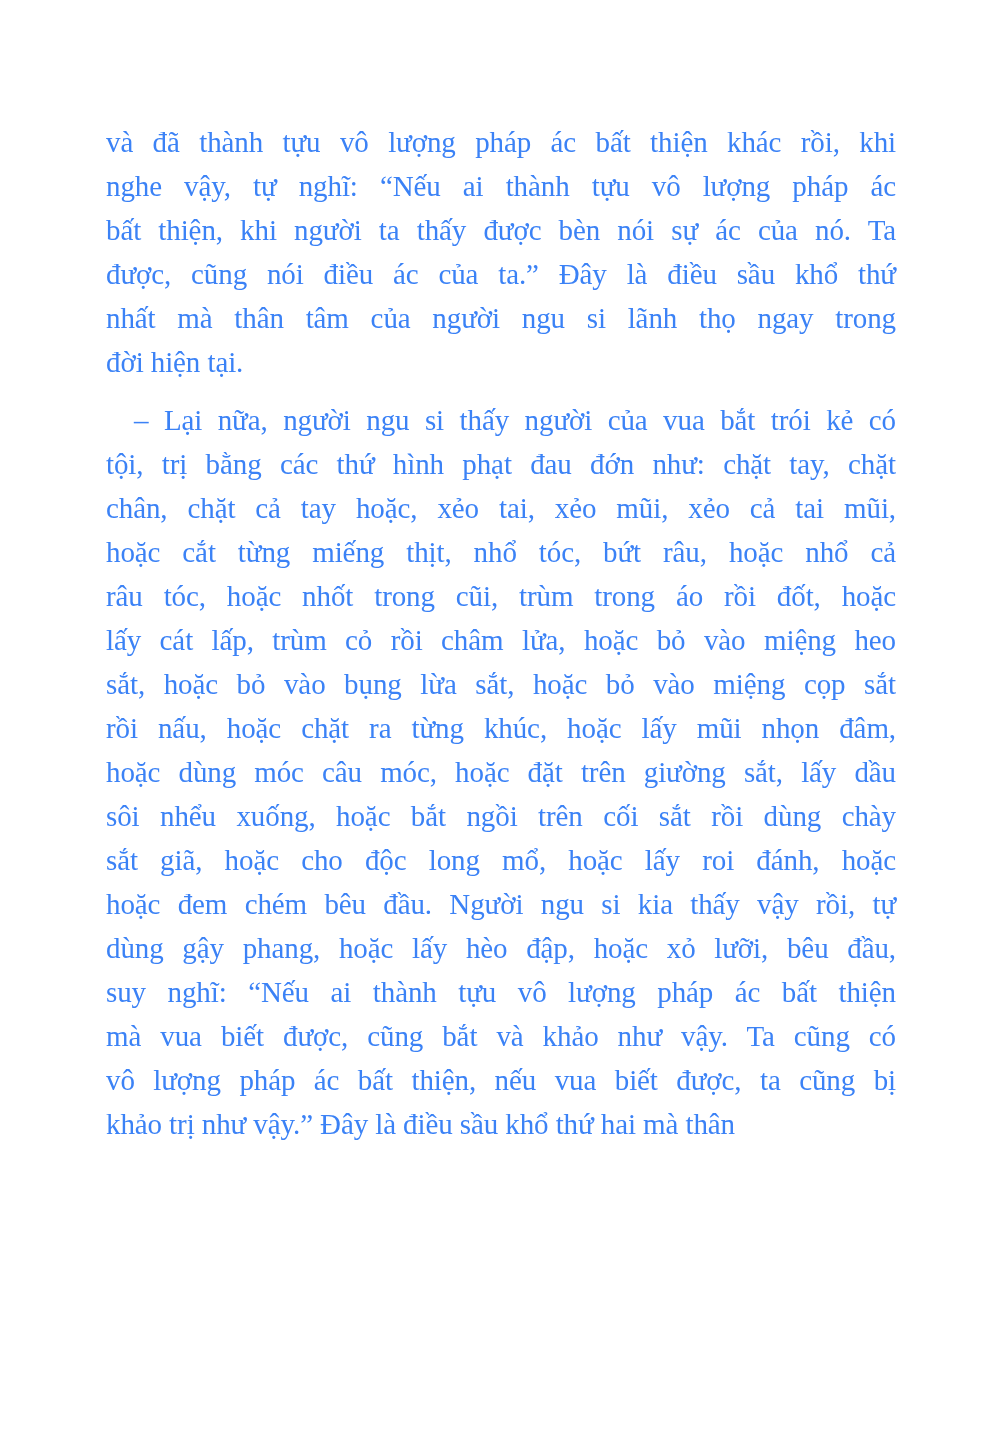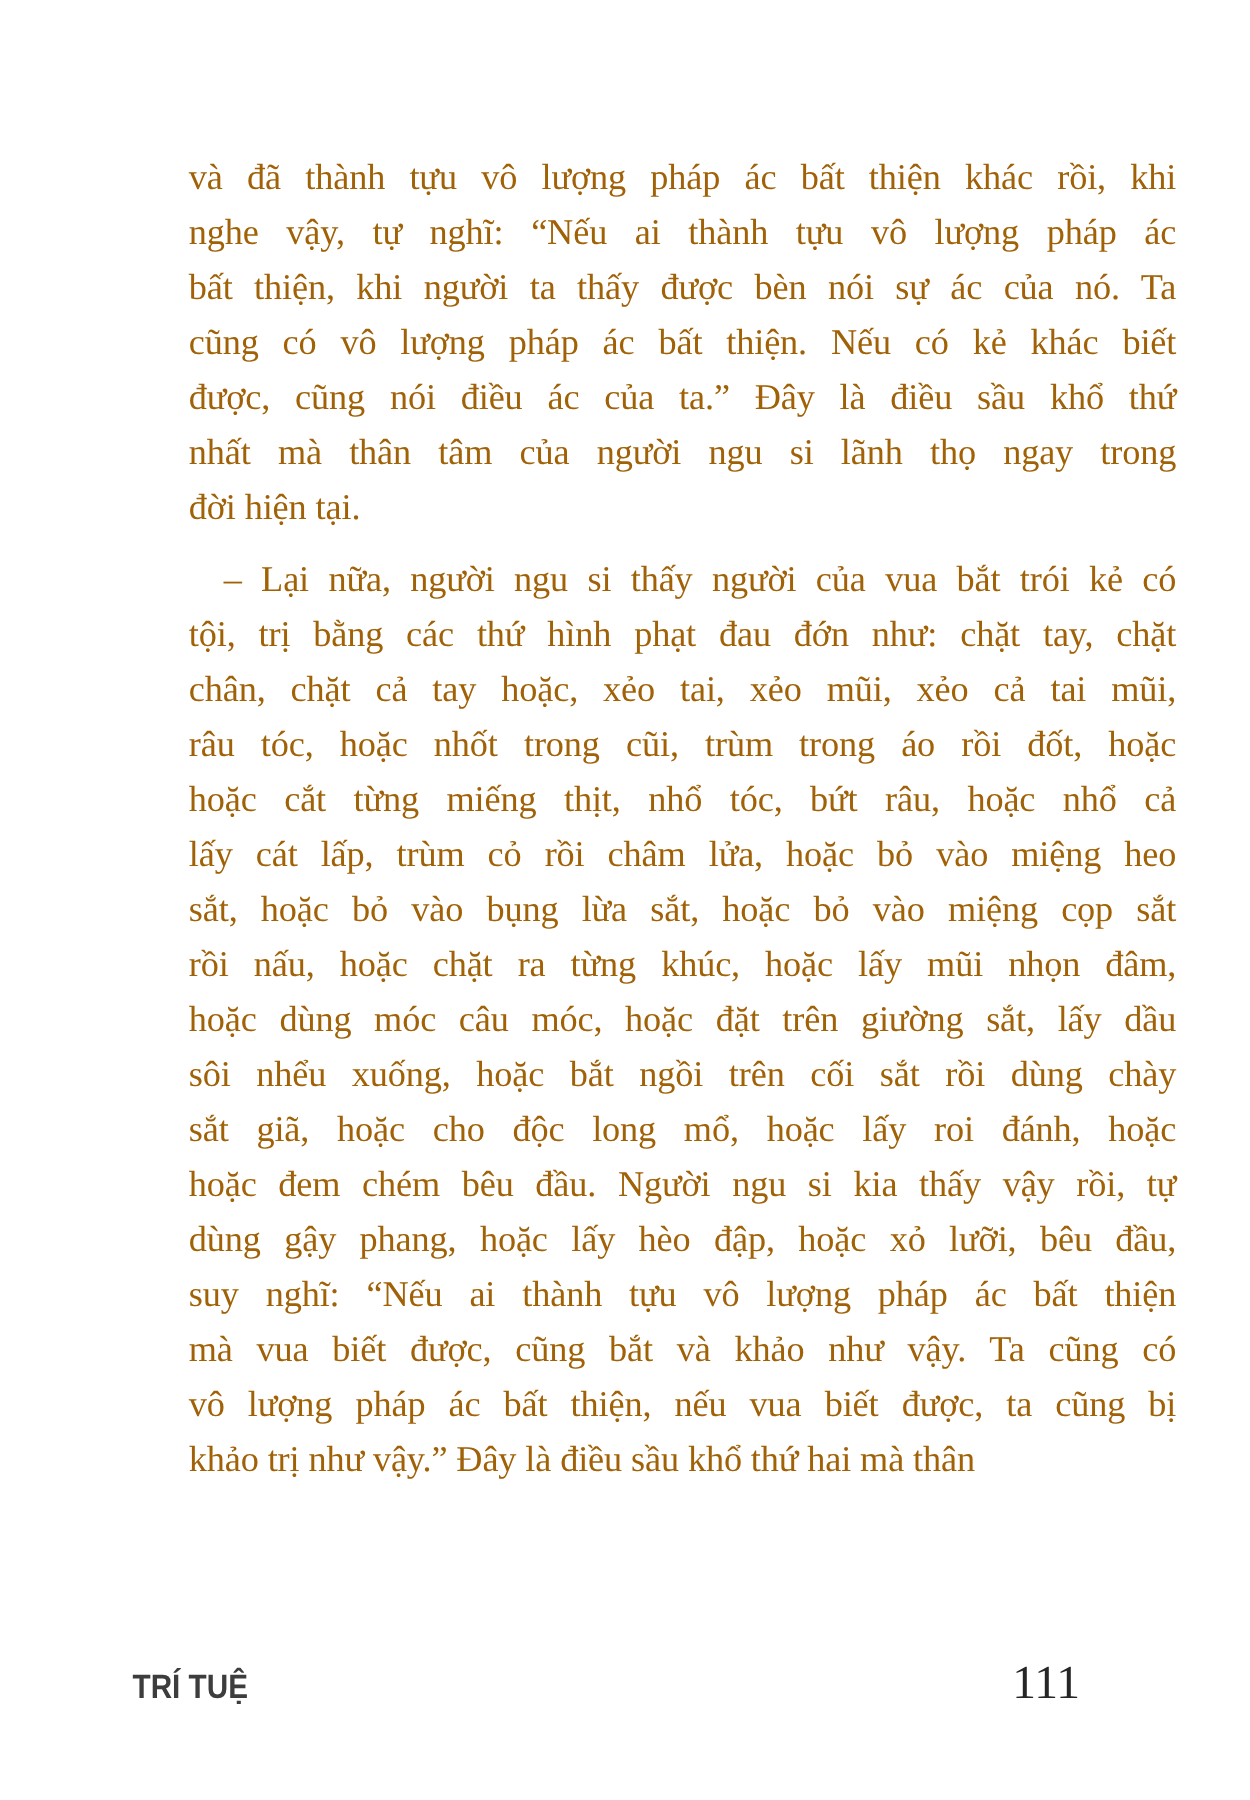--- a/index.html
+++ b/index.html
@@ -75,49 +75,44 @@
     font-size: 38px;
     color: #262626;
     padding-right: 32px;
   }
 </style>
 </head>
 <body>
 
 <div class="page" style="background: rgb(255, 255, 255);">
 
-  <main class="text-block" id="paragraphs" style="color: #a16207; margin-left: 45px;">
+  <main class="text-block" id="paragraphs" style="color: #3b82f6;">
       <div class="para">
         <div class="line">và đã thành tựu vô lượng pháp ác bất thiện khác rồi, khi</div>
         <div class="line">nghe vậy, tự nghĩ: “Nếu ai thành tựu vô lượng pháp ác</div>
         <div class="line">bất thiện, khi người ta thấy được bèn nói sự ác của nó. Ta</div>
-        <div class="line">cũng có vô lượng pháp ác bất thiện. Nếu có kẻ khác biết</div>
         <div class="line">được, cũng nói điều ác của ta.” Đây là điều sầu khổ thứ</div>
         <div class="line">nhất mà thân tâm của người ngu si lãnh thọ ngay trong</div>
         <div class="line last-line">đời hiện tại.</div>
       </div>
       <div class="para indented">
         <div class="line first-indent">– Lại nữa, người ngu si thấy người của vua bắt trói kẻ có</div>
         <div class="line">tội, trị bằng các thứ hình phạt đau đớn như: chặt tay, chặt</div>
         <div class="line">chân, chặt cả tay hoặc, xẻo tai, xẻo mũi, xẻo cả tai mũi,</div>
+        <div class="line">hoặc cắt từng miếng thịt, nhổ tóc, bứt râu, hoặc nhổ cả</div>
         <div class="line">râu tóc, hoặc nhốt trong cũi, trùm trong áo rồi đốt, hoặc</div>
-        <div class="line">hoặc cắt từng miếng thịt, nhổ tóc, bứt râu, hoặc nhổ cả</div>
         <div class="line">lấy cát lấp, trùm cỏ rồi châm lửa, hoặc bỏ vào miệng heo</div>
         <div class="line">sắt, hoặc bỏ vào bụng lừa sắt, hoặc bỏ vào miệng cọp sắt</div>
         <div class="line">rồi nấu, hoặc chặt ra từng khúc, hoặc lấy mũi nhọn đâm,</div>
         <div class="line">hoặc dùng móc câu móc, hoặc đặt trên giường sắt, lấy dầu</div>
         <div class="line">sôi nhểu xuống, hoặc bắt ngồi trên cối sắt rồi dùng chày</div>
         <div class="line">sắt giã, hoặc cho độc long mổ, hoặc lấy roi đánh, hoặc</div>
         <div class="line">hoặc đem chém bêu đầu. Người ngu si kia thấy vậy rồi, tự</div>
         <div class="line">dùng gậy phang, hoặc lấy hèo đập, hoặc xỏ lưỡi, bêu đầu,</div>
         <div class="line">suy nghĩ: “Nếu ai thành tựu vô lượng pháp ác bất thiện</div>
         <div class="line">mà vua biết được, cũng bắt và khảo như vậy. Ta cũng có</div>
         <div class="line">vô lượng pháp ác bất thiện, nếu vua biết được, ta cũng bị</div>
         <div class="line last-line">khảo trị như vậy.” Đây là điều sầu khổ thứ hai mà thân</div>
       </div>
     </main>
 
-  <footer class="page-footer">
-    <span class="footer-section">TRÍ TUỆ</span>
-    <span class="page-number">111</span>
-  </footer>
 
 </div>
 
 </body></html>

